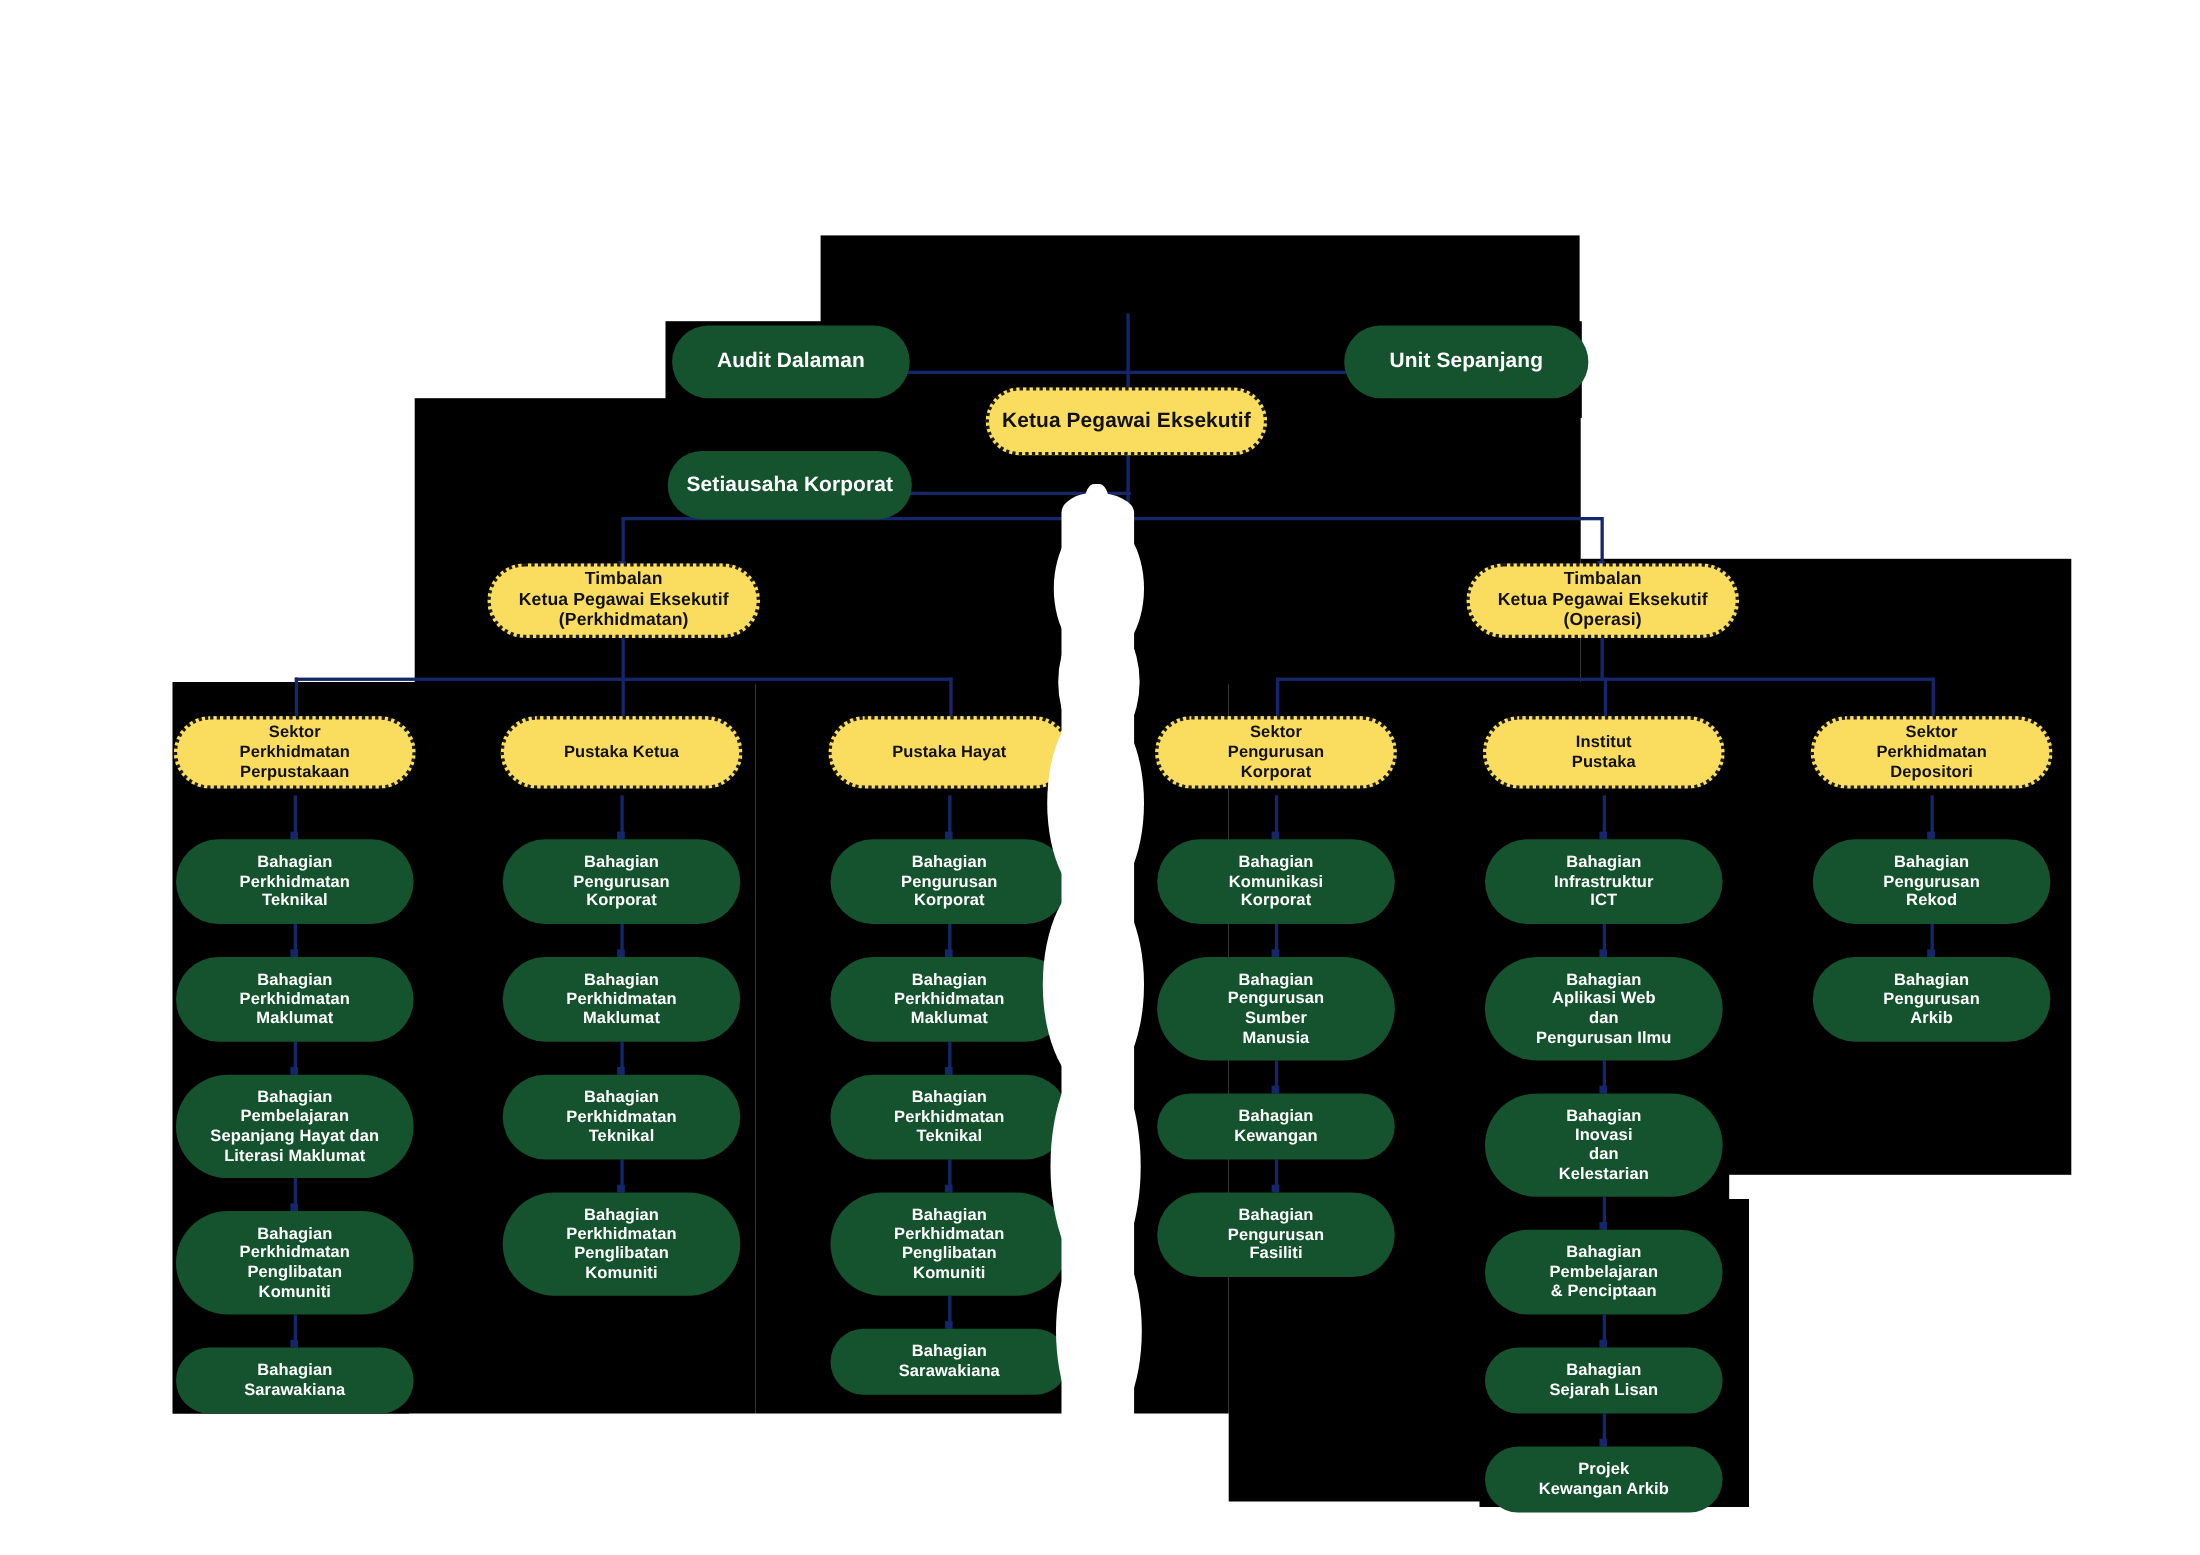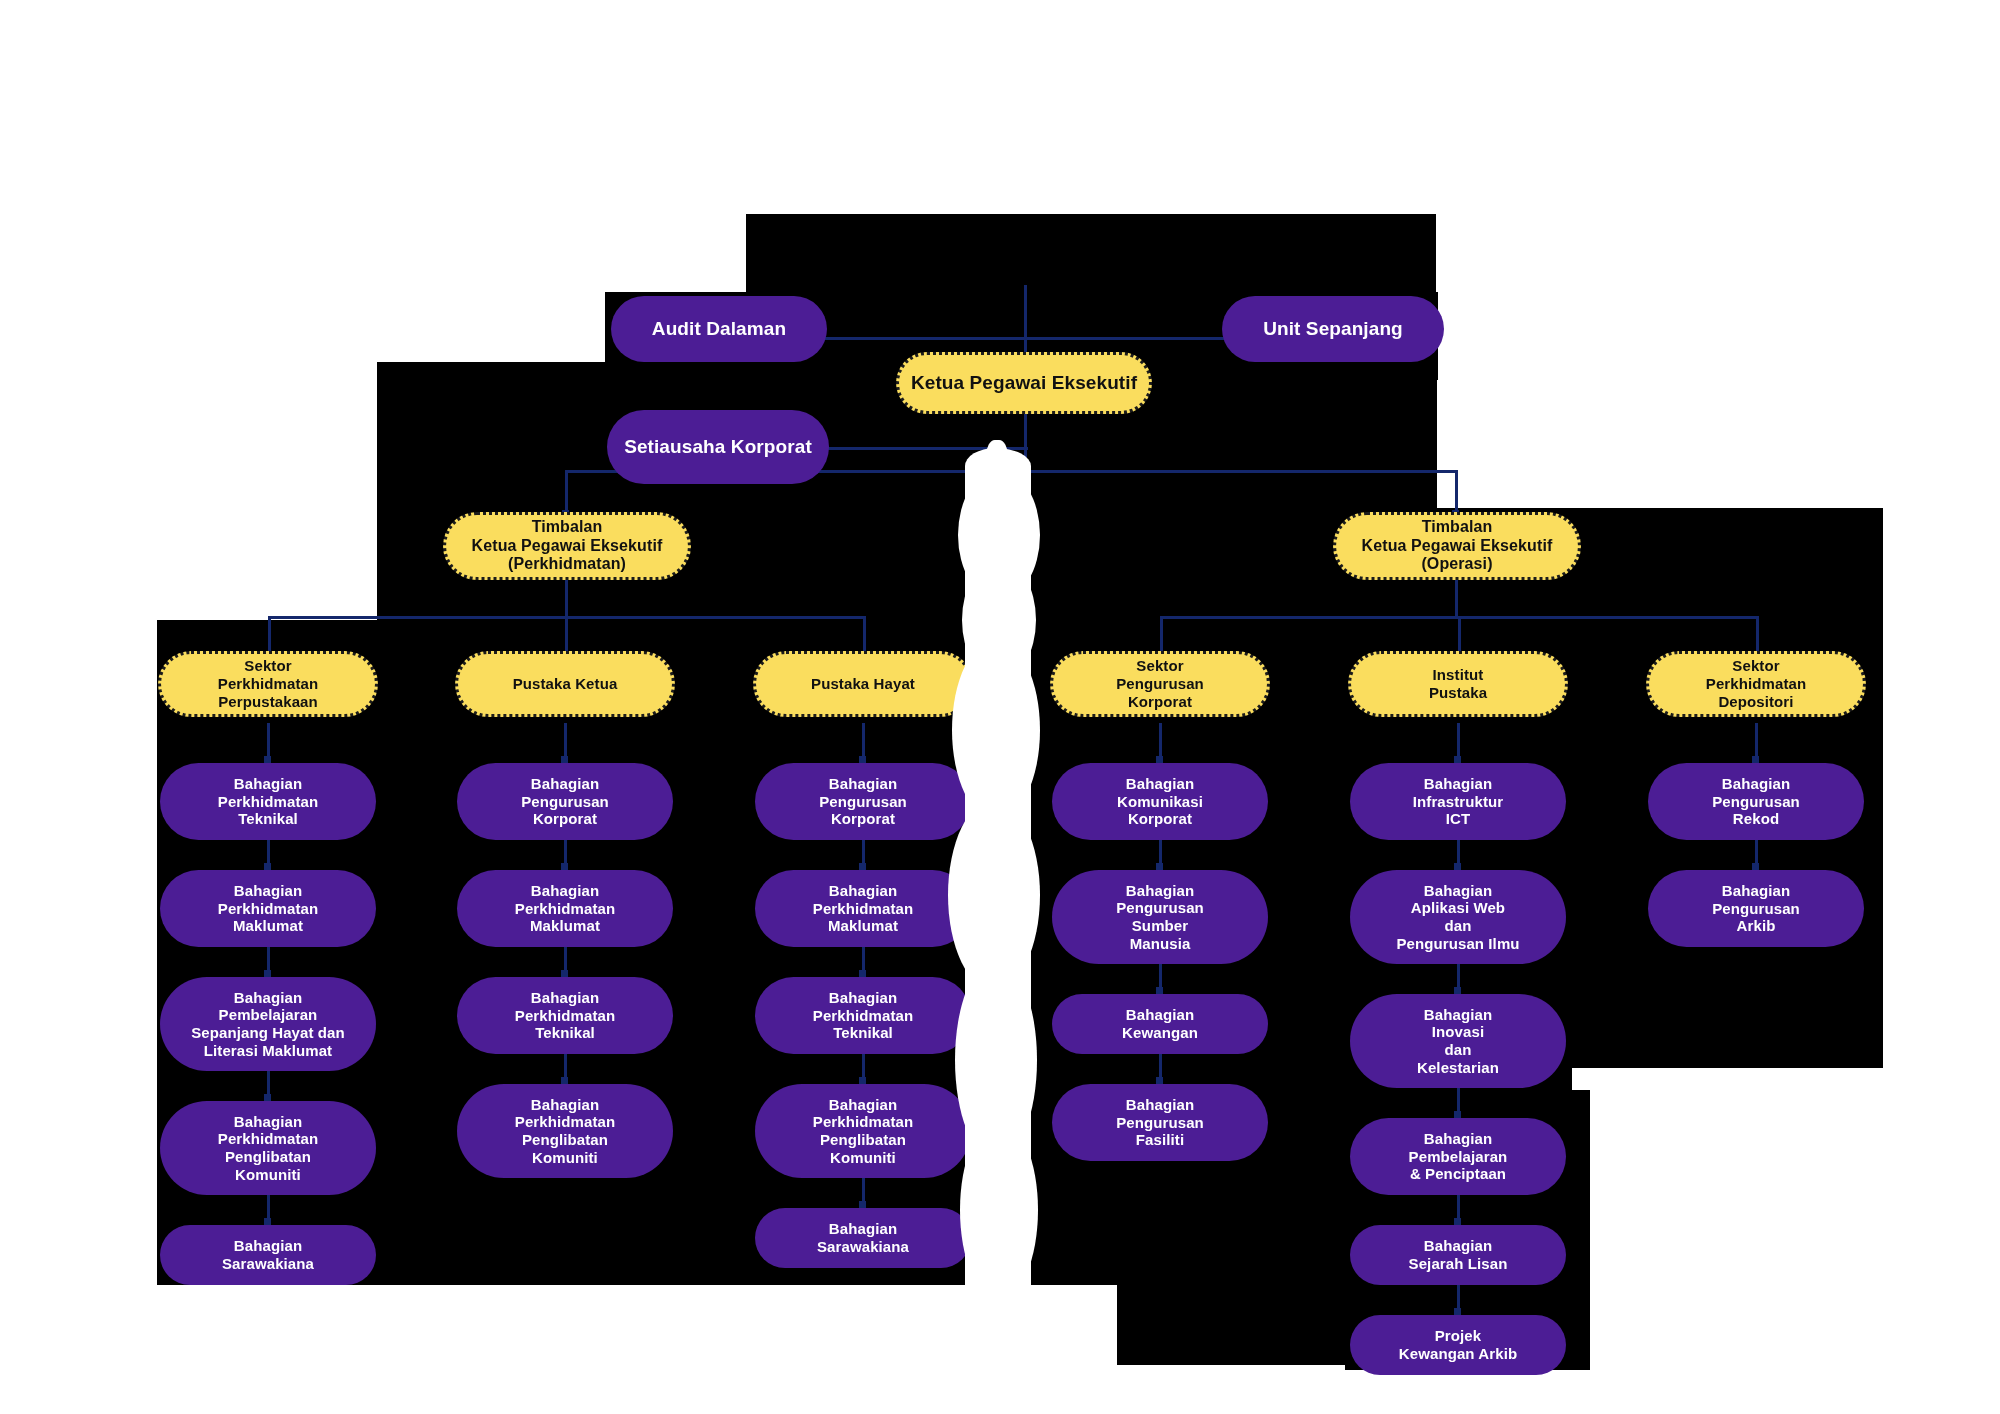--- a/index.html
+++ b/index.html
@@ -39,21 +39,21 @@
     letter-spacing:.1px;
     padding:4px 10px;
     z-index:5;
   }
   .node.yellow{
     background:#fadd5e;
     color:#111111;
     border:3px dotted #1c1c1c;
   }
   .node.teal{
-    background:#4c1d95;
+    background:#14532d;
     color:#ffffff;
     border:none;
   }
   .node span{display:block;width:100%;white-space:pre-line;}
 
   .fs-lg{font-size:19px;}
   .fs-md{font-size:16px;}
   .fs-sm{font-size:15px;}
 
   
@@ -126,21 +126,21 @@
   </div>
 
   <div class="node teal fs-lg" style="left:1222px;top:296px;width:222px;height:66px;">
     <span>Unit Sepanjang</span>
   </div>
 
   <div class="node yellow fs-lg" style="left:896px;top:352px;width:256px;height:62px;">
     <span>Ketua Pegawai Eksekutif</span>
   </div>
 
-  <div class="node teal fs-lg" style="left:607px;top:410px;width:222px;height:74px;">
+  <div class="node teal fs-lg" style="left:607px;top:410px;width:222px;height:62px;">
     <span>Setiausaha Korporat</span>
   </div>
 
   <div class="node yellow fs-md" style="left:443px;top:512px;width:248px;height:68px;">
     <span>Timbalan
 Ketua Pegawai Eksekutif
 (Perkhidmatan)</span>
   </div>
 
   <div class="node yellow fs-md" style="left:1333px;top:512px;width:248px;height:68px;">

